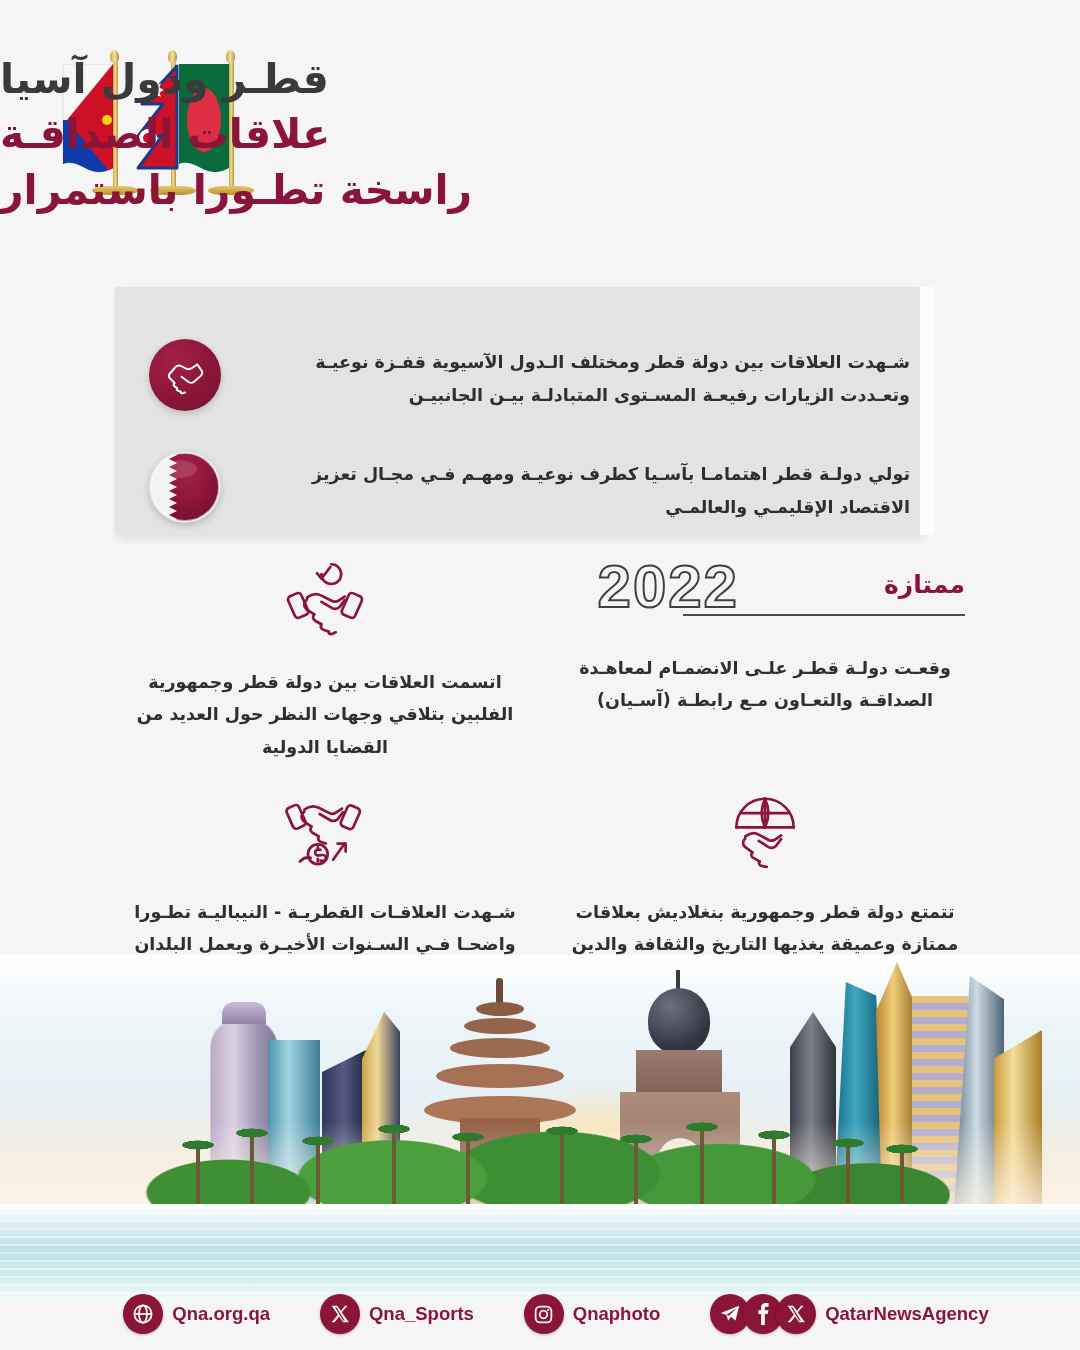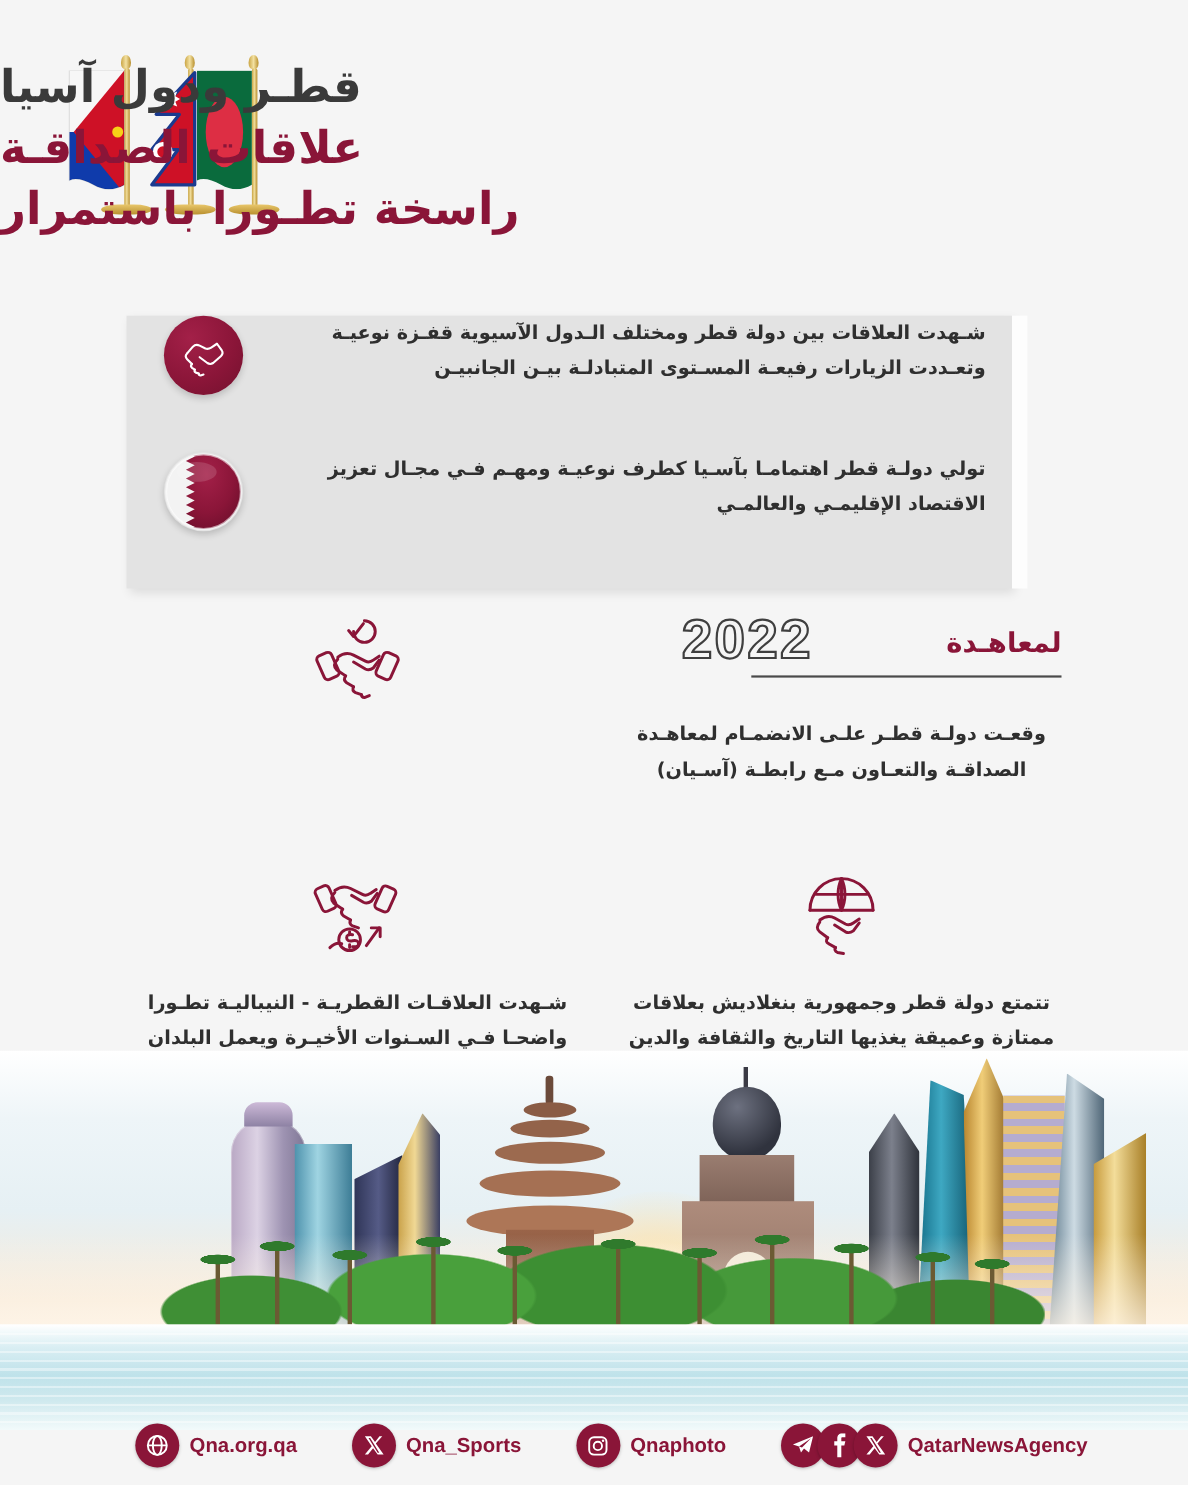--- a/index.html
+++ b/index.html
@@ -32,21 +32,21 @@
   #title { position:absolute; left:0; right:0; top:52px; text-align:left; }
   #title .l1 { font-size:41px; color:#3a3a3a; font-weight:bold; line-height:1.35; letter-spacing:1px; }
   #title .l2 { font-size:41px; color:#8a1538; font-weight:bold; line-height:1.35; }
   #title .l3 { font-size:41px; color:#8a1538; font-weight:bold; line-height:1.35; }
 
   
   #panel { position:absolute; left:115px; top:287px; width:805px; height:248px;
       background:#e3e3e3; box-shadow:3px 4px 9px rgba(0,0,0,.10); }
   #panel::after { content:""; position:absolute; right:-14px; top:0; width:14px; height:248px;
       background:#fdfdfd; }
-  .panel-row { display:flex; align-items:flex-start; gap:22px; padding:0 24px 0 34px; }
+  .panel-row { display:flex; align-items:flex-end; gap:22px; padding:0 10px 0 34px; }
   .panel-row.r1 { height:124px; }
   .panel-row.r2 { height:112px; }
   .panel-txt { flex:1; text-align:right; font-size:17.5px; line-height:1.85;
       color:#2f2f2f; font-weight:bold; }
   .medal { width:72px; height:72px; border-radius:50%; flex:0 0 72px;
       display:flex; align-items:center; justify-content:center;
       box-shadow:0 3px 7px rgba(0,0,0,.18); }
   .medal.maroon { background:radial-gradient(circle at 34% 28%, #a32048, #8a1538 58%, #72112e); }
 
   
@@ -55,21 +55,21 @@
   .cell .icon { height:96px; display:flex; align-items:flex-end; justify-content:center; }
   .cell .body { margin-top:22px; text-align:center; font-size:17.5px;
       line-height:1.85; color:#2f2f2f; font-weight:bold; }
   #cell-a { left:470px; top:0; }
   #cell-b { left:30px;  top:0; }
   #cell-c { left:470px; top:230px; }
   #cell-d { left:30px;  top:230px; }
 
   
   .year-head { position:relative; height:82px; }
-  .year-head .year { position:absolute; right:226px; top:4px; font-size:50px; font-weight:bold;
+  .year-head .year { position:absolute; right:226px; top:4px; font-size:60px; font-weight:bold;
       font-family:"Liberation Sans", sans-serif; letter-spacing:2px;
       color:transparent; -webkit-text-stroke:2px #3f3f3f; }
   .year-head .month { position:absolute; right:0; top:22px; font-size:25px; font-weight:bold; color:#8a1538; }
   .year-head .rule { position:absolute; right:0; left:118px; top:66px; height:1.6px; background:#4a4a4a; }
 
   
   #city { position:absolute; left:0; top:955px; width:1080px; height:345px; overflow:hidden; }
   .sky { position:absolute; inset:0;
       background:linear-gradient(180deg,#ffffff 0%, #eef5f8 18%, #e6f0f4 42%, #f6ead9 66%, #fdf5ec 84%, #ffffff 100%); }
   .sunglow { position:absolute; left:474px; top:128px; width:250px; height:250px; border-radius:50%;
@@ -213,41 +213,42 @@
       </svg>
     </div>
   </div>
 </div>
 
 <div id="grid">
 
   <div class="cell" id="cell-a">
     <div class="year-head">
       <div class="year">2022</div>
-      <div class="month">لمعاهـدة</div>
+      <div class="month">ممتازة</div>
       <div class="rule"></div>
     </div>
     <div class="body">وقعـت دولـة قطـر علـى الانضمـام لمعاهـدة الصداقـة والتعـاون مـع رابطـة (آسـيان)</div>
   </div>
 
   <div class="cell" id="cell-b">
     <div class="icon">
       <svg width="86" height="86" viewBox="0 0 96 96" fill="none" stroke="#8a1538" stroke-width="3" stroke-linecap="round" stroke-linejoin="round">
         <path d="M44 18 a11 11 0 1 0 11 -11"></path>
         <path d="M39 17 l5 6 l10 -13"></path>
         <rect x="10" y="40" width="16" height="26" rx="4" transform="rotate(-24 18 53)"></rect>
         <rect x="70" y="40" width="16" height="26" rx="4" transform="rotate(24 78 53)"></rect>
         <path d="M28 44 Q36 38 44 42 L56 48 Q60 50 64 47 L70 43"></path>
         <path d="M70 47 L64 55 Q60 58 56 56 L44 49"></path>
         <path d="M28 46 Q22 52 27 57 L36 63"></path>
         <path d="M36 63 Q33 67 37 70 L44 74"></path>
         <path d="M44 74 Q42 78 46 80 L52 82"></path>
         <path d="M52 82 Q52 85 55 85 L60 83"></path>
       </svg>
     </div>
+    <div class="body">اتسمت العلاقات بين دولة قطر وجمهورية الفلبين بتلاقي وجهات النظر حول العديد من القضايا الدولية</div>
   </div>
 
   <div class="cell" id="cell-c">
     <div class="icon">
       <svg width="86" height="86" viewBox="0 0 96 96" fill="none" stroke="#8a1538" stroke-width="3" stroke-linecap="round" stroke-linejoin="round">
         <path d="M16 44 a32 32 0 0 1 64 0"></path>
         <path d="M16 44 h64"></path>
         <path d="M48 12 v32"></path>
         <path d="M48 12 a26 32 0 0 1 0 32 a26 32 0 0 1 0 -32"></path>
         <path d="M22 28 h52"></path>

